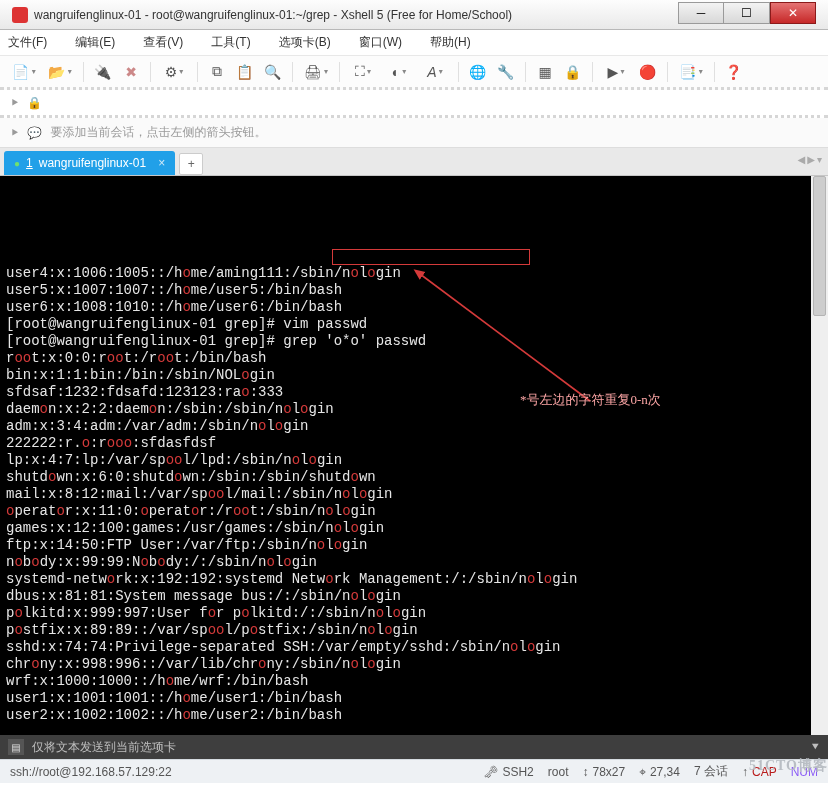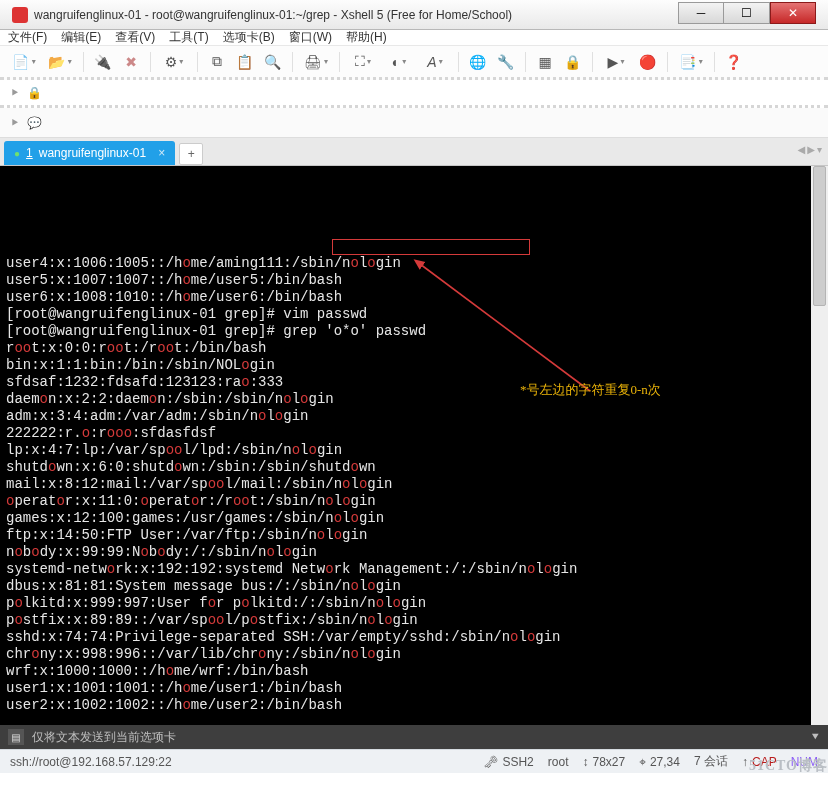--- a/index.html
+++ b/index.html
@@ -9,21 +9,21 @@
 .titlebar { height: 30px; background: linear-gradient(#fdfdfd,#e9e9e9); border-bottom: 1px solid #b8b8b8; display: flex; align-items: center; padding: 0 12px; }
 .titlebar .icon { width: 16px; height: 16px; background:#d33; border-radius:3px; margin-right:6px; }
 .titlebar .title { flex: 1; color:#333; }
 .winbtns { display:flex; gap:0; }
 .winbtn { width: 46px; height: 22px; display:flex; align-items:center; justify-content:center; font-family: Arial; margin-top:-4px; }
 .winbtn.min { background: linear-gradient(#f3f3f3,#d8d8d8); border:1px solid #9a9a9a; }
 .winbtn.max { background: linear-gradient(#f3f3f3,#d8d8d8); border:1px solid #9a9a9a; border-left:none; }
 .winbtn.close { background: linear-gradient(#e57373,#c62828); border:1px solid #8b1a1a; color:#fff; }
 
 
-.menubar { height: 16px; display:flex; align-items:center; padding: 0 8px; gap: 14px; color:#333; border-bottom:1px solid #e8e8e8; }
+.menubar { height: 26px; display:flex; align-items:center; padding: 0 8px; gap: 28px; color:#333; border-bottom:1px solid #e8e8e8; }
 .menuitem { cursor:default; }
 
 
 .toolbar { height: 34px; display:flex; align-items:center; padding: 0 8px; gap:4px; border-bottom: 3px dotted #d6d6d6; background:#fcfcfc; }
 .tb { width:24px; height:24px; display:flex; align-items:center; justify-content:center; color:#555; font-size:14px; position:relative; }
 .tb.drop::after { content:"▾"; font-size:8px; margin-left:2px; color:#888; }
 .tb.wide { width:32px; }
 .sep { width:1px; height:20px; background:#e0e0e0; margin:0 3px; }
 
 
@@ -41,21 +41,21 @@
 .addtab { width:24px; height:22px; margin-left:4px; display:flex; align-items:center; justify-content:center; border:1px solid #ccc; background:#fff; color:#666; border-radius:2px; }
 .tabstrip .right { position:absolute; right:6px; top:6px; color:#aaa; display:flex; gap:2px; font-size:10px; }
 
 
 .terminal { background:#000; color:#ccc; font-family: "Consolas","Courier New",monospace; font-size:14px; line-height:17px; padding:4px 6px; height: 559px; overflow:hidden; position:relative; white-space:pre; }
 .terminal .line { white-space:pre; }
 .w { color:#e6e6e6; }
 .r { color:#d43a3a; }
 .annot-box { position:absolute; border:1px solid #d43a3a; pointer-events:none; }
 .arrow-svg { position:absolute; pointer-events:none; }
-.annot-text { position:absolute; color:#eab308; font-family: "Microsoft YaHei"; font-size:13px; }
+.annot-text { position:absolute; color:#fca5a5; font-family: "Microsoft YaHei"; font-size:13px; }
 
 
 .vscroll { position:absolute; right:0; top:0; bottom:0; width:17px; background:#efefef; }
 .vscroll .thumb { position:absolute; left:2px; right:2px; top:0; height:140px; background:#cdcdcd; border:1px solid #b4b4b4; border-radius:2px; }
 .termwrap { position:relative; }
 
 
 .cmdstrip { height:24px; display:flex; align-items:center; background:#3e3e3e; color:#bfbfbf; font-size:12px; padding:0 8px; gap:8px; }
 .cmdstrip .ic { width:16px; height:16px; background:#555; display:flex; align-items:center; justify-content:center; color:#ddd; font-size:10px; }
 
@@ -125,20 +125,21 @@
 </div>
 
 <div class="addrbar">
   <span>⯈</span>
   <span class="lock">🔒</span>
 </div>
 
 <div class="hintbar">
   <span>⯈</span>
   <span>💬</span>
+  <span>要添加当前会话，点击左侧的箭头按钮。</span>
 </div>
 
 <div class="tabstrip">
   <div class="tab">
     <span class="bullet">●</span>
     <span style="text-decoration: underline;">1</span>
     <span>wangruifenglinux-01</span>
     <span class="x">×</span>
   </div>
   <div class="addtab">+</div>

